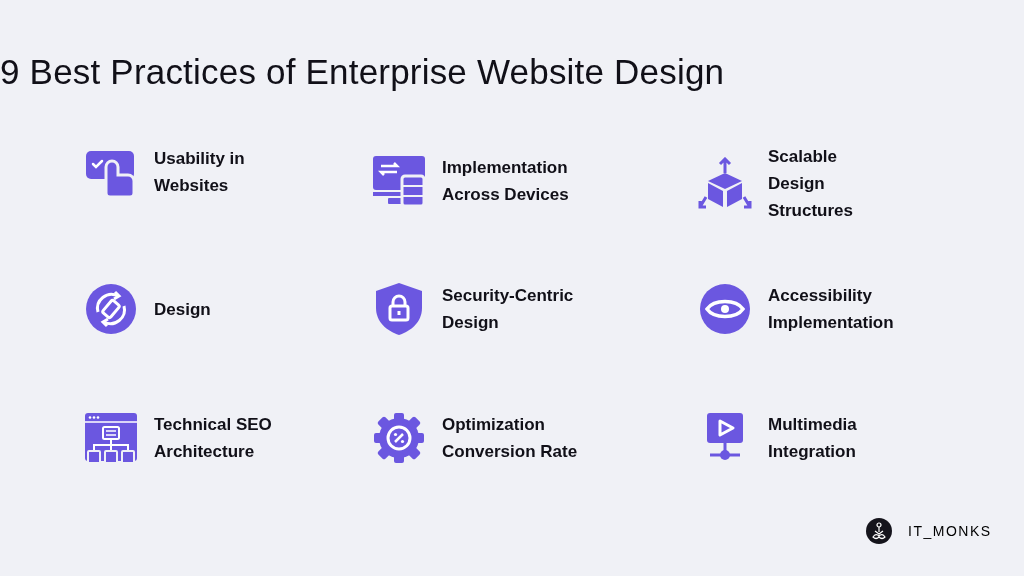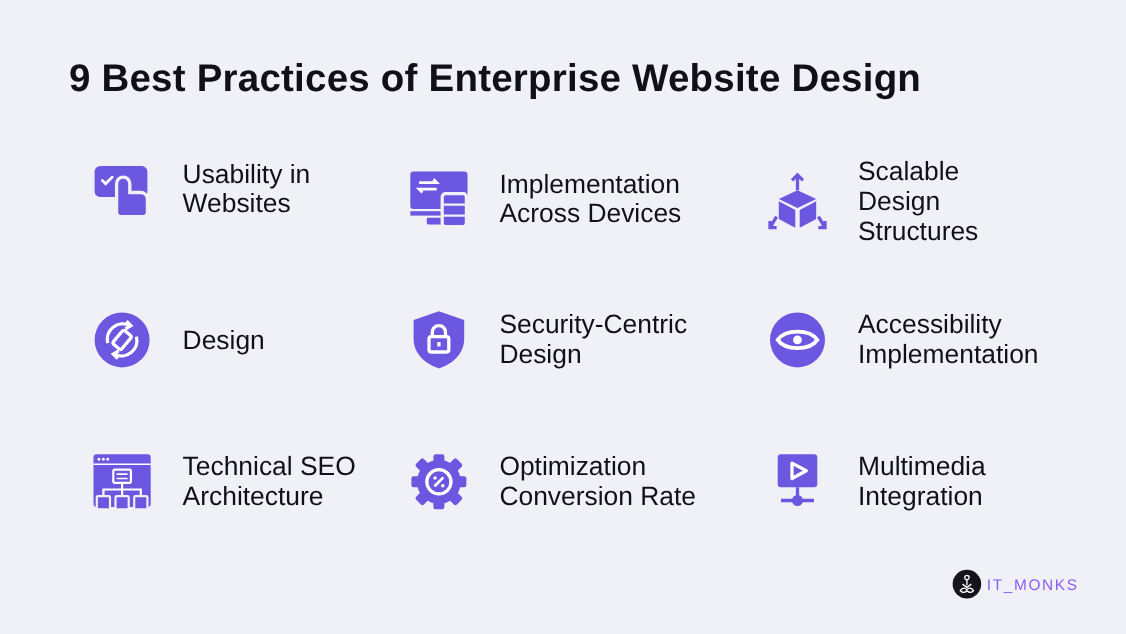--- a/index.html
+++ b/index.html
@@ -1,25 +1,25 @@
 <!DOCTYPE html>
 <html><head>
 <meta charset="utf-8">
 <style>
   html,body{margin:0;padding:0;}
   body{width:1024px;height:576px;background:#f0f1f6;position:relative;overflow:hidden;font-family:"Liberation Sans",sans-serif;color:#111018;}
-  .title{position:absolute;top:52px;left:0;width:900px;text-align:center;font-size:35px;font-weight:bold;letter-spacing:0.2px;margin:0;}
+  .title{position:absolute;top:52px;left:0;width:900px;text-align:left;font-size:35px;font-weight:normal;letter-spacing:0.2px;margin:0;}
   .item{position:absolute;display:flex;align-items:center;}
   .icon{width:54px;height:54px;display:flex;align-items:center;justify-content:center;flex:0 0 54px;}
   .icon svg{width:54px;height:54px;display:block;}
-  .label{font-size:24px;font-weight:normal;line-height:27px;margin-left:28px;}
+  .label{font-size:17px;font-weight:bold;line-height:27px;margin-left:16px;}
   .label span{display:block;}
   .logo{position:absolute;left:866px;top:518px;display:flex;align-items:center;}
   .logo-badge{width:26px;height:26px;border-radius:50%;background:#15141c;display:flex;align-items:center;justify-content:center;}
-  .logo-text{margin-left:5px;font-size:14px;letter-spacing:1.5px;color:#8b5cf6;}
+  .logo-text{margin-left:16px;font-size:14px;letter-spacing:1.5px;color:#000000;}
 </style>
 </head>
 <body>
 
 <h1 class="title">9 Best Practices of Enterprise Website Design</h1>
 
 <div class="item" style="left:84px;top:145px;">
   <div class="icon">
     <svg viewBox="0 0 54 54">
         <rect x="2" y="6" width="48" height="28" rx="5" fill="#6b57e0"></rect>

